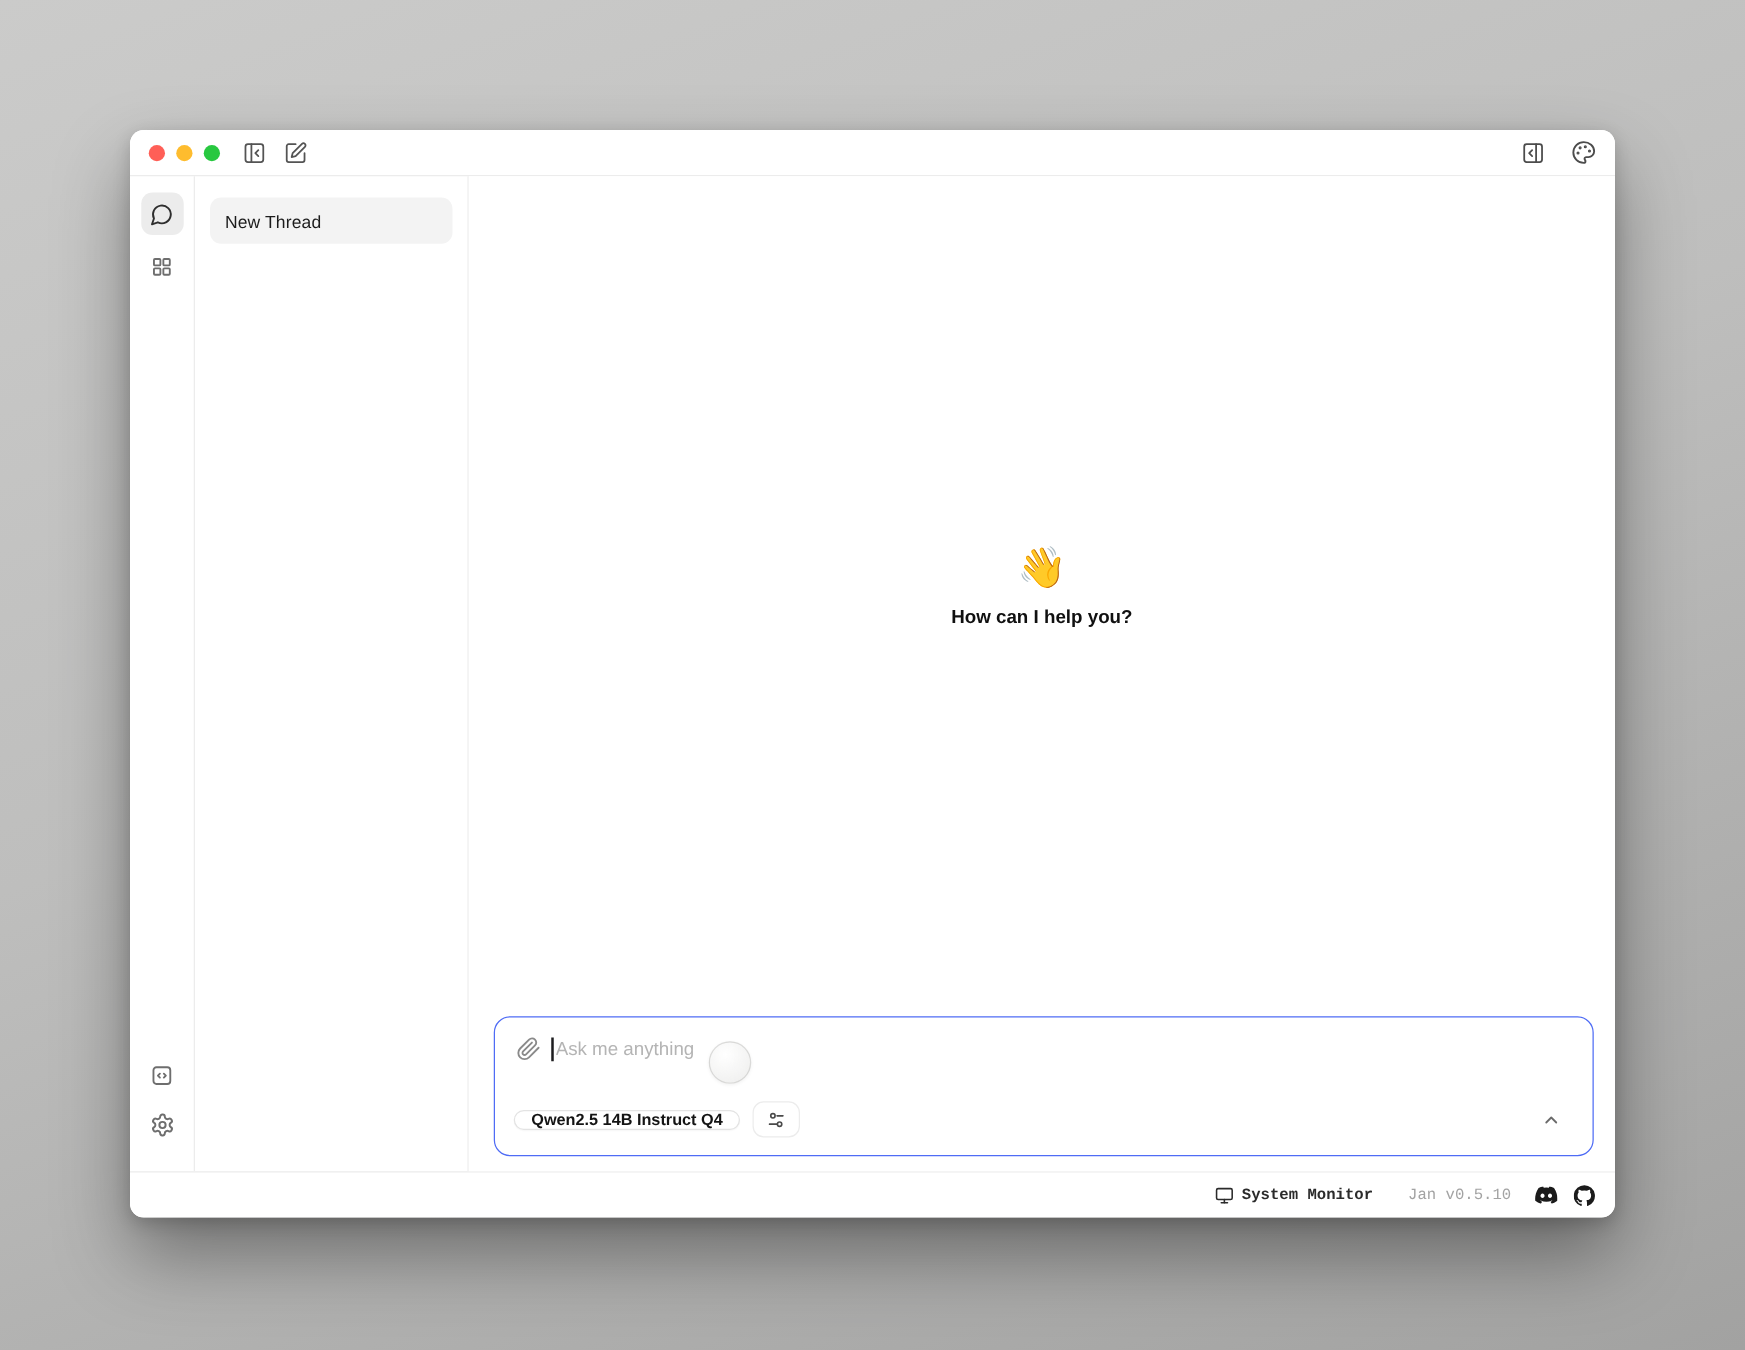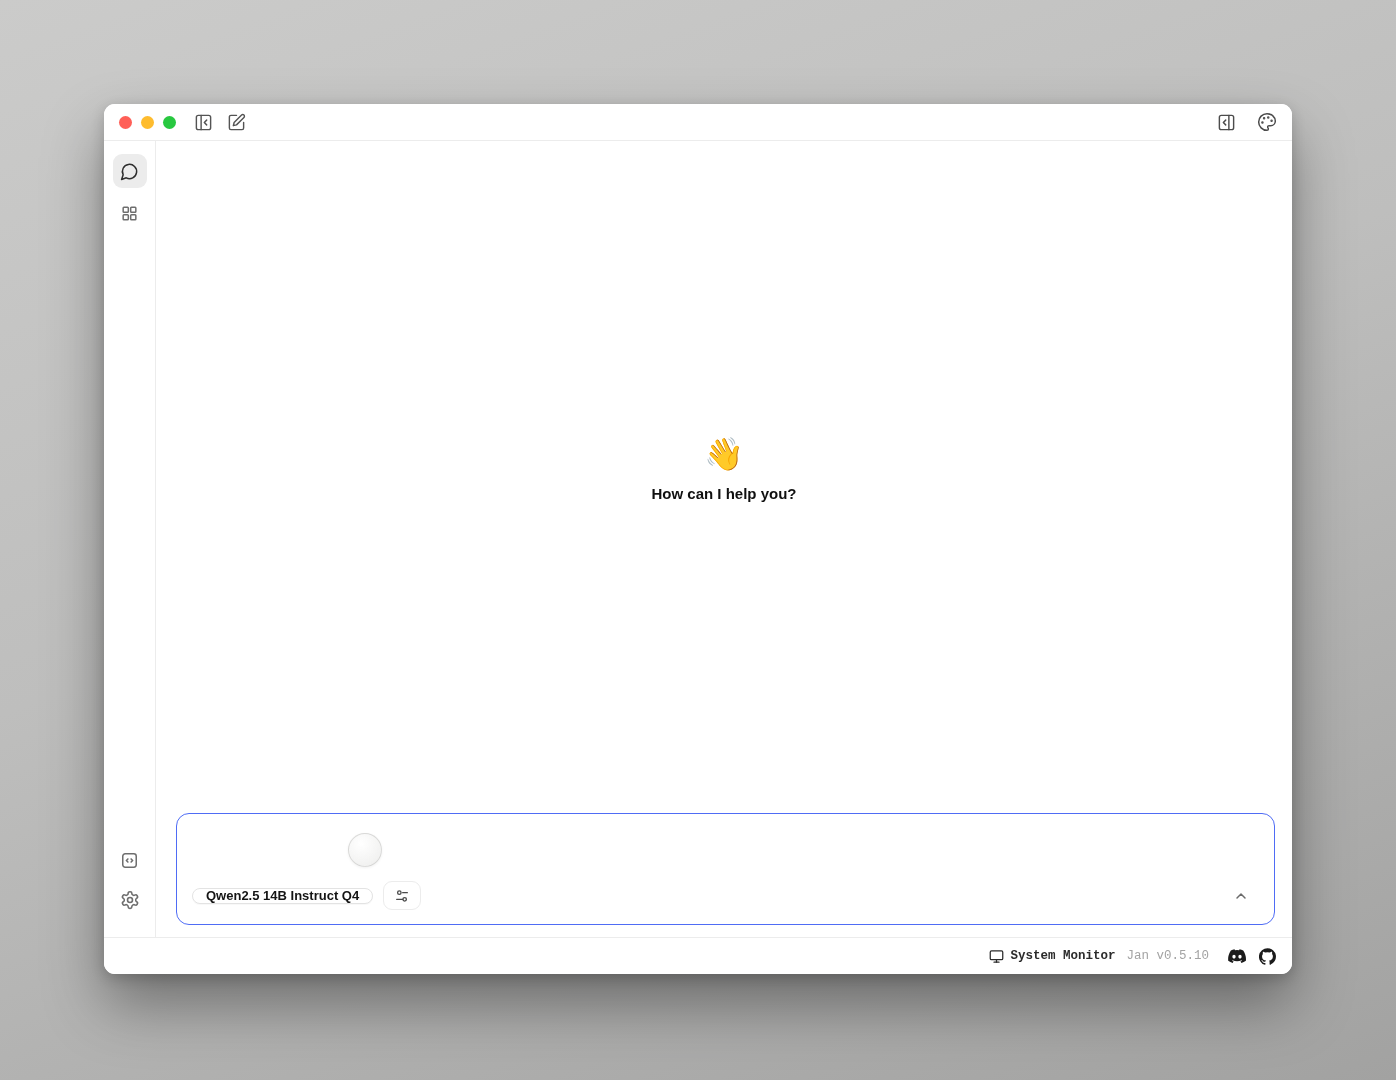--- a/index.html
+++ b/index.html
@@ -80,21 +80,21 @@
     display: flex; align-items: center; justify-content: center; color: #4a4a4a; background: #fff;
   }
   .composer-collapse { margin-left: auto; margin-right: 9px; color: #6b6b6b; display: flex; }
   
   .statusbar {
     height: 37px; flex: none; border-top: 1px solid #ececec; background: #fff;
     display: flex; align-items: center; justify-content: flex-end; padding: 0 16px; font-family: Liberation Mono, monospace;
   }
   .sysmon { display: flex; align-items: center; gap: 6px; color: #2b2b2b; }
   .sysmon .label { font-size: 12.5px; font-weight: 700; color: #2b2b2b; }
-  .version { margin-left: 11px; font-size: 12.5px; color: #a3a3a3; }
+  .version { margin-left: 28px; font-size: 12.5px; color: #a3a3a3; }
   .social { display: flex; align-items: center; margin-left: 19px; gap: 13px; color: #1b1b1b; }
   svg { display: block; }
 </style>
 </head>
 <body>
 
 <div class="window">
 
   <div class="titlebar">
     <div class="traffic">
@@ -170,28 +170,42 @@
       <div class="rail-item">
         <span>
           <svg width="20" height="20" viewBox="0 0 24 24" fill="none" stroke="currentColor" stroke-width="1.9" stroke-linecap="round" stroke-linejoin="round">
             <path d="M12.22 2h-.44a2 2 0 0 0-2 2v.18a2 2 0 0 1-1 1.73l-.43.25a2 2 0 0 1-2 0l-.15-.08a2 2 0 0 0-2.73.73l-.22.38a2 2 0 0 0 .73 2.73l.15.1a2 2 0 0 1 1 1.72v.51a2 2 0 0 1-1 1.74l-.15.09a2 2 0 0 0-.73 2.73l.22.38a2 2 0 0 0 2.73.73l.15-.08a2 2 0 0 1 2 0l.43.25a2 2 0 0 1 1 1.73V20a2 2 0 0 0 2 2h.44a2 2 0 0 0 2-2v-.18a2 2 0 0 1 1-1.73l.43-.25a2 2 0 0 1 2 0l.15.08a2 2 0 0 0 2.73-.73l.22-.39a2 2 0 0 0-.73-2.73l-.15-.08a2 2 0 0 1-1-1.74v-.5a2 2 0 0 1 1-1.74l.15-.09a2 2 0 0 0 .73-2.73l-.22-.38a2 2 0 0 0-2.73-.73l-.15.08a2 2 0 0 1-2 0l-.43-.25a2 2 0 0 1-1-1.73V4a2 2 0 0 0-2-2z"></path>
             <circle cx="12" cy="12" r="3"></circle>
           </svg>
         </span>
       </div>
     </div>
 
+    <div class="threads">
+      <div class="thread-pill">
+        <span>New Thread</span>
+      </div>
+    </div>
 
     <div class="main">
       <div class="greeting">
         <div class="emoji">👋</div>
         <div class="text">How can I help you?</div>
       </div>
 
       <div class="composer">
+        <div class="composer-top">
+          <span class="clip">
+            <svg width="20" height="20" viewBox="0 0 24 24" fill="none" stroke="currentColor" stroke-width="1.8" stroke-linecap="round" stroke-linejoin="round">
+              <path d="m21.44 11.05-9.19 9.19a6 6 0 0 1-8.49-8.49l8.57-8.57A4 4 0 1 1 18 8.84l-8.59 8.57a2 2 0 0 1-2.83-2.83l8.49-8.48"></path>
+            </svg>
+          </span>
+          <span class="caret"></span>
+          <input class="composer-input" type="text" value="" placeholder="Ask me anything" style="">
+        </div>
         <div class="cursor-orb"></div>
         <div class="composer-bottom">
           <div class="model-pill">
             <span>Qwen2.5 14B Instruct Q4</span>
           </div>
           <div class="model-settings-btn">
             <span>
               <svg width="16" height="16" viewBox="0 0 24 24" fill="none" stroke="currentColor" stroke-width="2" stroke-linecap="round">
                 <circle cx="8" cy="7" r="2.6"></circle>
                   <path d="M13 7h7"></path>

